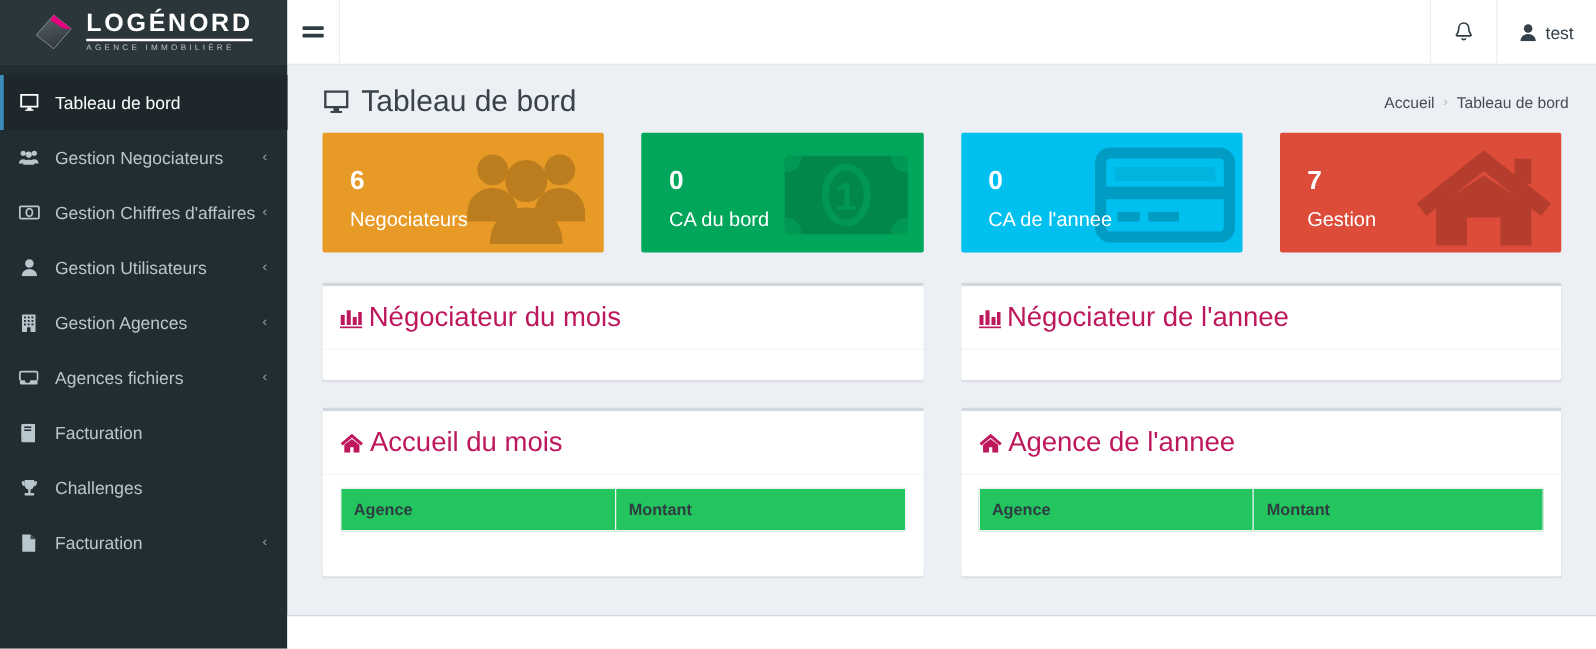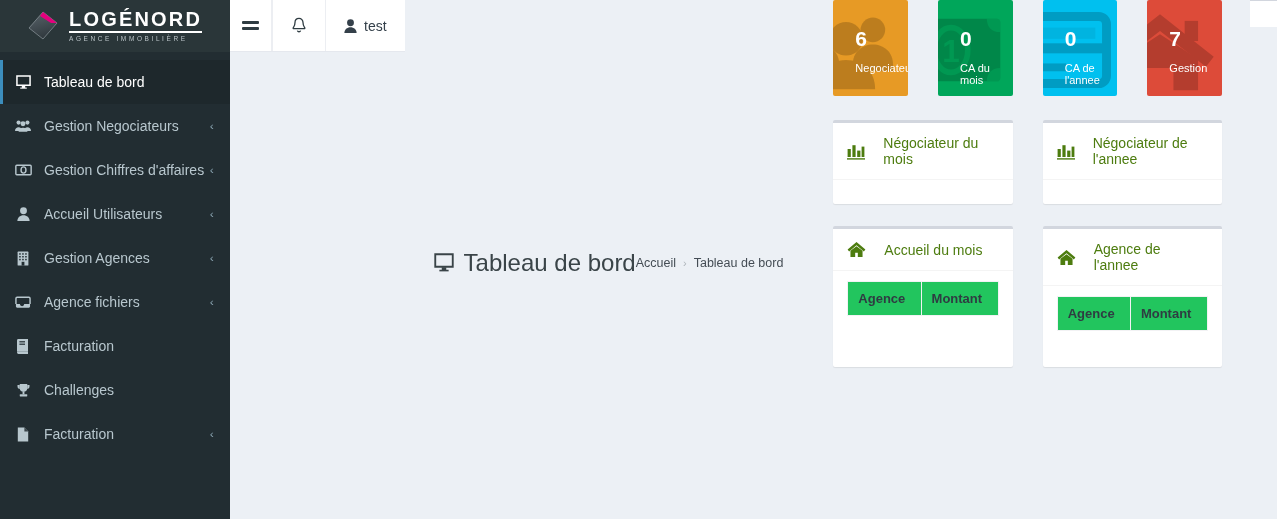--- a/index.html
+++ b/index.html
@@ -111,21 +111,21 @@
     color: #8aa4b1;
     margin-right: 4px;
     transform: scaleX(1.1);
   }
 
   
   .content-wrap {
     flex: 1 1 auto;
     height: 519px;
     display: flex;
-    flex-direction: row;
+    flex-direction: column;
     background: #ecf0f5;
     min-width: 0;
     justify-content: center;
   }
 
   .topbar {
     height: 52px;
     background: #ffffff;
     border-bottom: 1px solid #e5e8ee;
     display: flex;
@@ -232,21 +232,21 @@
     font-size: 21px;
     font-weight: bold;
     line-height: 1;
     z-index: 2;
   }
 
   .stat-label {
     position: absolute;
     left: 22px;
     top: 62px;
-    font-size: 11px;
+    font-size: 16px;
     z-index: 2;
   }
 
   .stat-icon {
     position: absolute;
     right: 6px;
     top: 6px;
     bottom: 2px;
     width: 112px;
     display: flex;
@@ -271,23 +271,23 @@
     border-radius: 2px;
     box-shadow: 0 1px 1px rgba(0,0,0,0.08);
     min-width: 0;
   }
 
   .panel-head {
     padding: 12px 14px;
     border-bottom: 1px solid #f4f4f4;
     display: flex;
     align-items: center;
-    gap: 18px;
-    font-size: 14px;
-    color: #4d7c0f;
+    gap: 5px;
+    font-size: 22px;
+    color: #be185d;
   }
 
   .panel-body { padding: 10px 14px 14px 14px; }
   .panel-body.empty { min-height: 20px; padding: 12px 14px; }
 
   .data-table {
     width: 100%;
     border-collapse: collapse;
     font-size: 13px;
   }
@@ -378,21 +378,21 @@
         <span class="nav-caret">‹</span>
       </li>
 
       <li class="nav-item">
         <span class="nav-icon">
           <svg width="13" height="14" viewBox="0 0 14 15" fill="currentColor">
             <circle cx="7" cy="4" r="3.7"></circle>
             <path d="M0.4 15c0-3.7 2.9-6.2 6.6-6.2s6.6 2.5 6.6 6.2z"></path>
           </svg>
         </span>
-        <span class="nav-label">Accueil Utilisateurs</span>
+        <span class="nav-label">Gestion Utilisateurs</span>
         <span class="nav-caret">‹</span>
       </li>
 
       <li class="nav-item">
         <span class="nav-icon">
           <svg width="12" height="15" viewBox="0 0 12 15" fill="currentColor">
             <rect x="0.6" y="0.6" width="10.8" height="14" rx="0.6"></rect>
             <g fill="#222d32">
               <rect x="2.2" y="2.2" width="1.5" height="1.5"></rect>
                 <rect x="5.2" y="2.2" width="1.5" height="1.5"></rect>
@@ -411,21 +411,21 @@
         <span class="nav-caret">‹</span>
       </li>
 
       <li class="nav-item">
         <span class="nav-icon">
           <svg width="16" height="13" viewBox="0 0 17 13" fill="none" stroke="currentColor" stroke-width="1.5">
             <path d="M1 8.2V2.2a1.2 1.2 0 011.2-1.2h12.6A1.2 1.2 0 0116 2.2v6"></path>
             <path d="M1 8.2h4.2a2.3 2.3 0 004.6 0H16v2.6a1.2 1.2 0 01-1.2 1.2H2.2A1.2 1.2 0 011 10.8z" fill="currentColor" stroke="none"></path>
           </svg>
         </span>
-        <span class="nav-label">Agence fichiers</span>
+        <span class="nav-label">Agences fichiers</span>
         <span class="nav-caret">‹</span>
       </li>
 
       <li class="nav-item">
         <span class="nav-icon">
           <svg width="14" height="15" viewBox="0 0 14 15" fill="currentColor">
             <path d="M1 1.4A1.4 1.4 0 012.4 0H12v12.2H2.4A1.4 1.4 0 001 13.6z"></path>
             <rect x="3.4" y="2.2" width="5.6" height="1.2" fill="#222d32"></rect>
             <rect x="3.4" y="4.6" width="5.6" height="1.2" fill="#222d32"></rect>
             <path d="M1 13.6A1.4 1.4 0 012.4 12.2H12V15H2.4A1.4 1.4 0 011 13.6z"></path>
@@ -523,21 +523,21 @@
               <path d="M8 48c0-11 8-18 18-18s18 7 18 18v6H8z"></path>
               <path d="M56 48c0-11 8-18 18-18s18 7 18 18v6H56z"></path>
               <circle cx="50" cy="25" r="15"></circle>
               <path d="M24 70c0-16 11-26 26-26s26 10 26 26z"></path>
             </svg>
           </div>
         </div>
 
         <div class="stat-card" style="background:#00a65a">
           <div class="stat-num">0</div>
-          <div class="stat-label">CA du mois</div>
+          <div class="stat-label">CA du bord</div>
           <div class="stat-icon">
             <svg viewBox="0 0 100 64" fill="#000000">
               <rect x="6" y="4" width="88" height="56" rx="3"></rect>
               <path d="M6 16c8 0 12-5 12-12h-12zM94 16c-8 0-12-5-12-12h12zM6 48c8 0 12 5 12 12h-12zM94 48c-8 0-12 5-12 12h12z" fill="#00a65a" opacity="0.55"></path>
               <ellipse cx="50" cy="32" rx="15" ry="20" fill="none" stroke="#00a65a" stroke-width="5" opacity="0.55"></ellipse>
               <text x="50" y="43" font-size="28" font-family="Liberation Sans, sans-serif" font-weight="bold" text-anchor="middle" fill="#00a65a" opacity="0.55">1</text>
             </svg>
           </div>
         </div>
 

